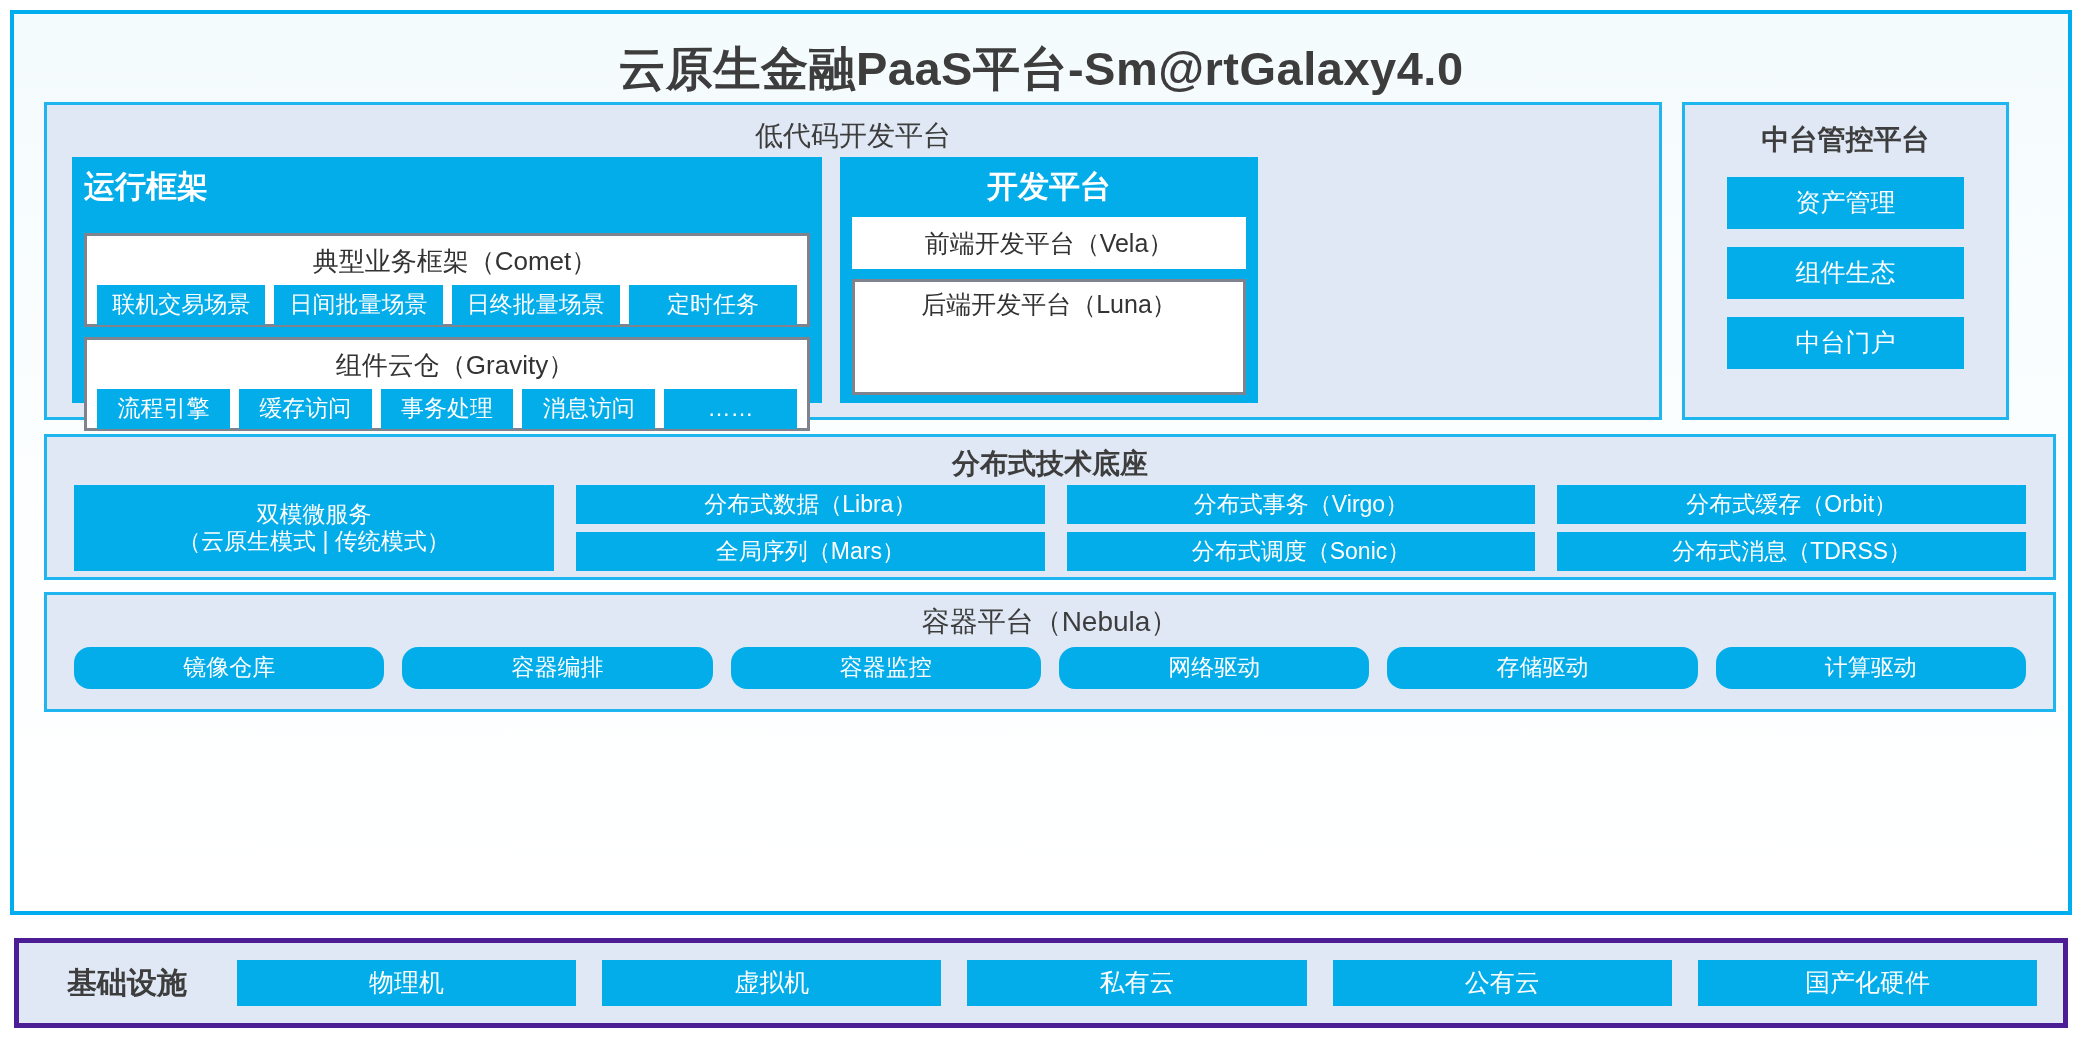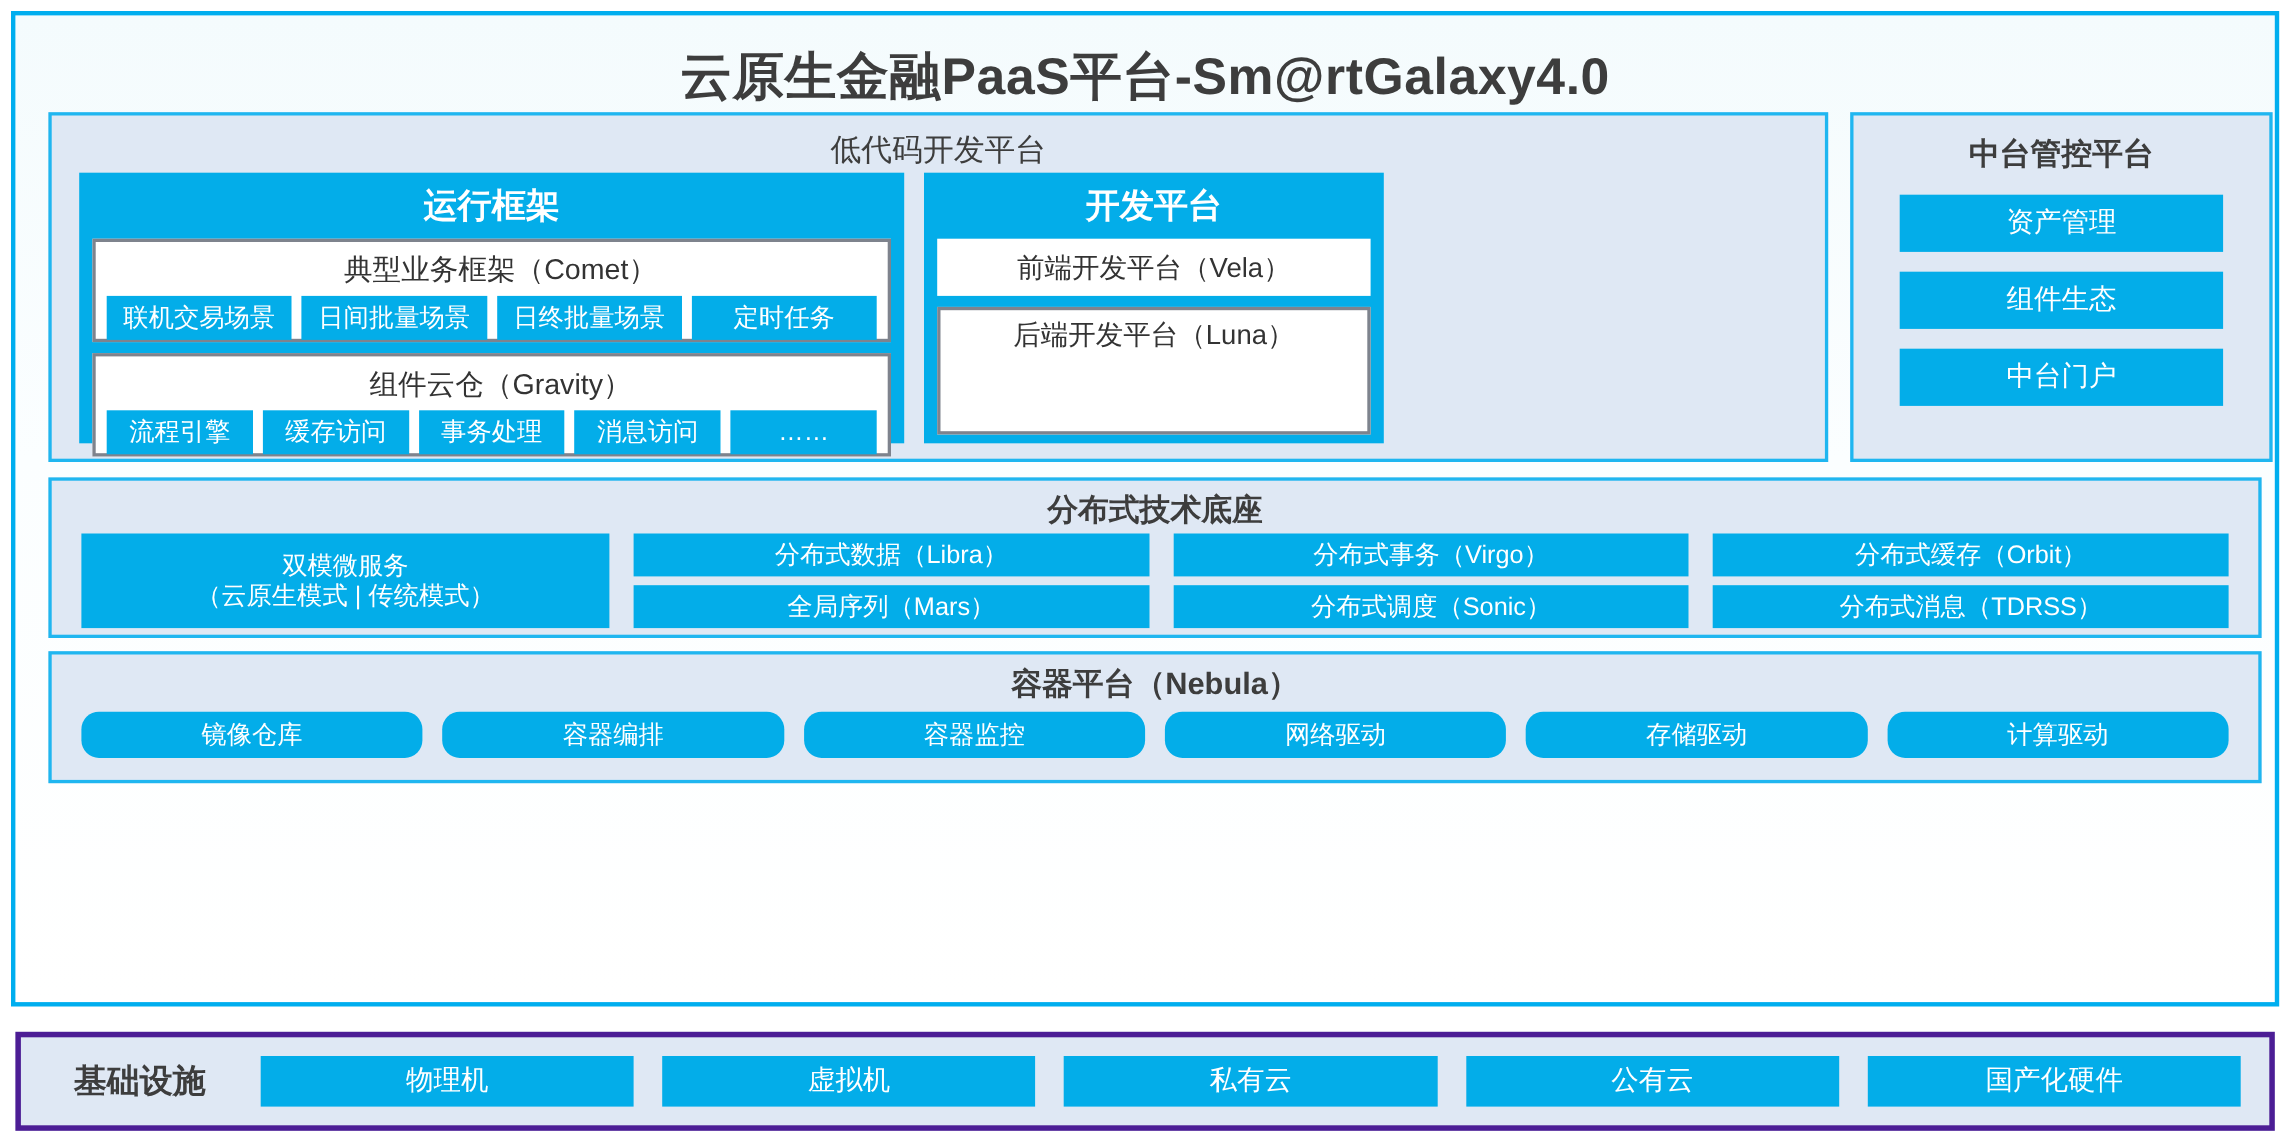--- a/index.html
+++ b/index.html
@@ -64,22 +64,22 @@
   
   #lowcode { left: 30px; top: 88px; width: 1618px; height: 318px; }
   #lowcode > .panel-title { margin-top: 12px; }
 
   #runtime-frame {
     position: absolute; left: 25px; top: 52px; width: 750px; height: 246px;
     background: #03ADE9;
     padding: 0 12px 12px 12px;
   }
   #runtime-frame .blue-head {
-    text-align: center; color: #fff; font-size: 31px; font-weight: 700;
-    padding: 9px 0 9px 0;
+    text-align: left; color: #fff; font-size: 31px; font-weight: 700;
+    padding: 9px 0 25px 0;
   }
   #comet-card { height: 94px; }
   #gravity-card { height: 94px; margin-top: 10px; }
   .chip-row { display: flex; gap: 9px; padding: 0 10px 8px 10px; flex: 1; }
   .chip-row > .blue { flex: 1; height: 40px; }
 
   #dev-platform {
     position: absolute; left: 793px; top: 52px; width: 418px; height: 246px;
     background: #03ADE9; padding: 0 12px 12px 12px;
   }
@@ -91,39 +91,39 @@
     background: #ffffff; height: 52px;
     display: flex; align-items: center; justify-content: center;
     font-size: 25px; color: #333;
   }
   #luna-card { height: 116px; margin-top: 10px; }
   #luna-card .card-title { font-size: 25px; padding: 6px 0 3px 0; }
   #luna-chips { display: flex; gap: 12px; padding: 0 10px 8px 10px; flex: 1; }
   #luna-chips > .blue { flex: 1; flex-direction: column; font-size: 21px; }
 
   
-  #midoffice { left: 1668px; top: 88px; width: 384px; height: 318px; padding: 0 42px; }
+  #midoffice { left: 1668px; top: 88px; width: 327px; height: 318px; padding: 0 42px; }
   #midoffice > .panel-title { margin-top: 16px; font-weight: 700; font-size: 28px; }
   #midoffice .mo-item { height: 52px; margin-top: 18px; font-size: 25px; }
 
   
   #dist { left: 30px; top: 420px; width: 2012px; height: 146px; }
   #dist > .panel-title { margin-top: 8px; font-weight: 700; }
   #dist-grid {
     position: absolute; left: 27px; top: 48px; right: 27px;
     display: flex; gap: 22px;
   }
   #dist-grid .col { flex: 1; display: flex; flex-direction: column; gap: 8px; }
   #dist-grid .col.tall .blue { height: 86px; flex-direction: column; }
   #dist-grid .col .blue { height: 39px; }
   #dist-grid .col.first { flex: 0 0 480px; }
 
   
   #container { left: 30px; top: 578px; width: 2012px; height: 120px; }
-  #container > .panel-title { margin-top: 8px; font-weight: 700; }
+  #container > .panel-title { margin-top: 8px; font-weight: 400; }
   #cont-row {
     position: absolute; left: 27px; top: 52px; right: 27px;
     display: flex; gap: 18px;
   }
   #cont-row .blue { flex: 1; height: 42px; font-size: 23px; border-radius: 16px; }
 
   
   #infra {
     position: absolute; left: 14px; top: 938px; width: 2054px; height: 90px;
     background: #dfe8f4; border: 5px solid #4c1d95;

